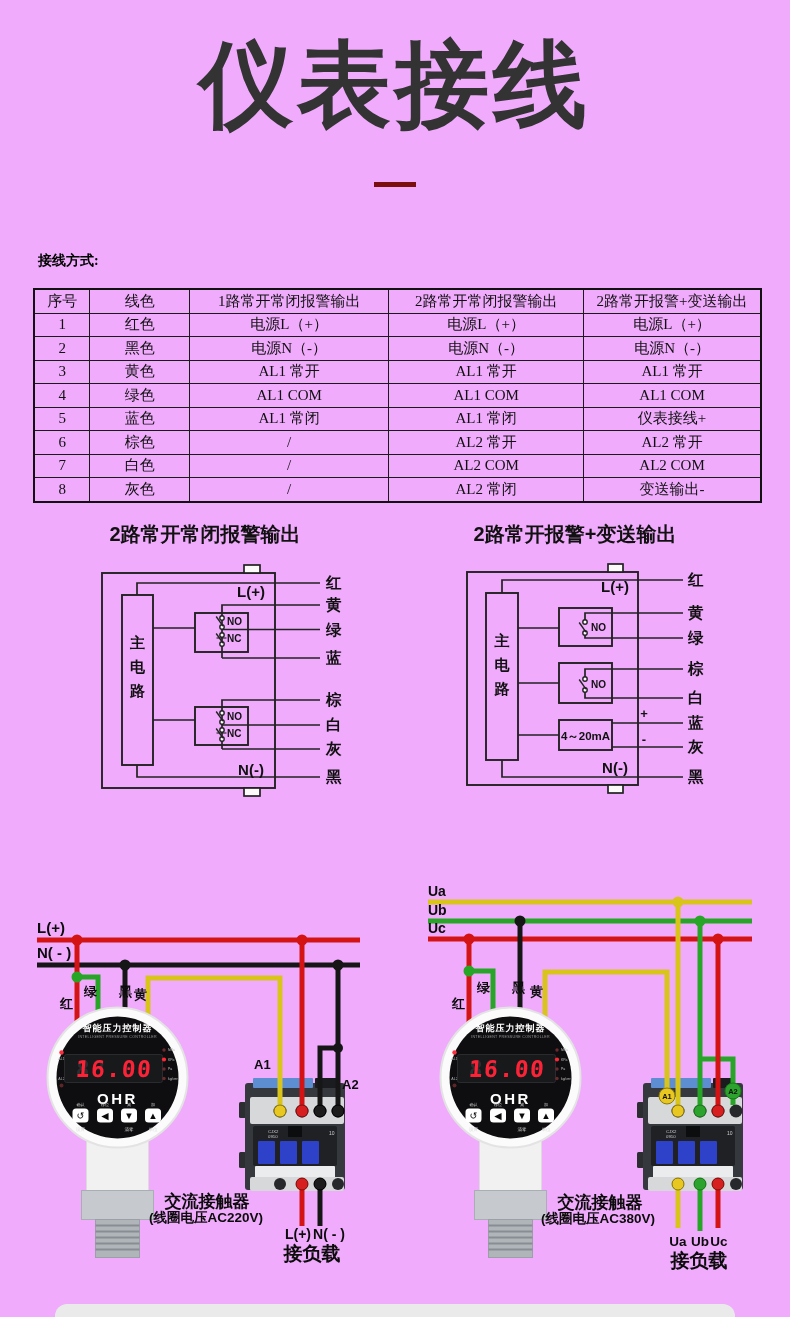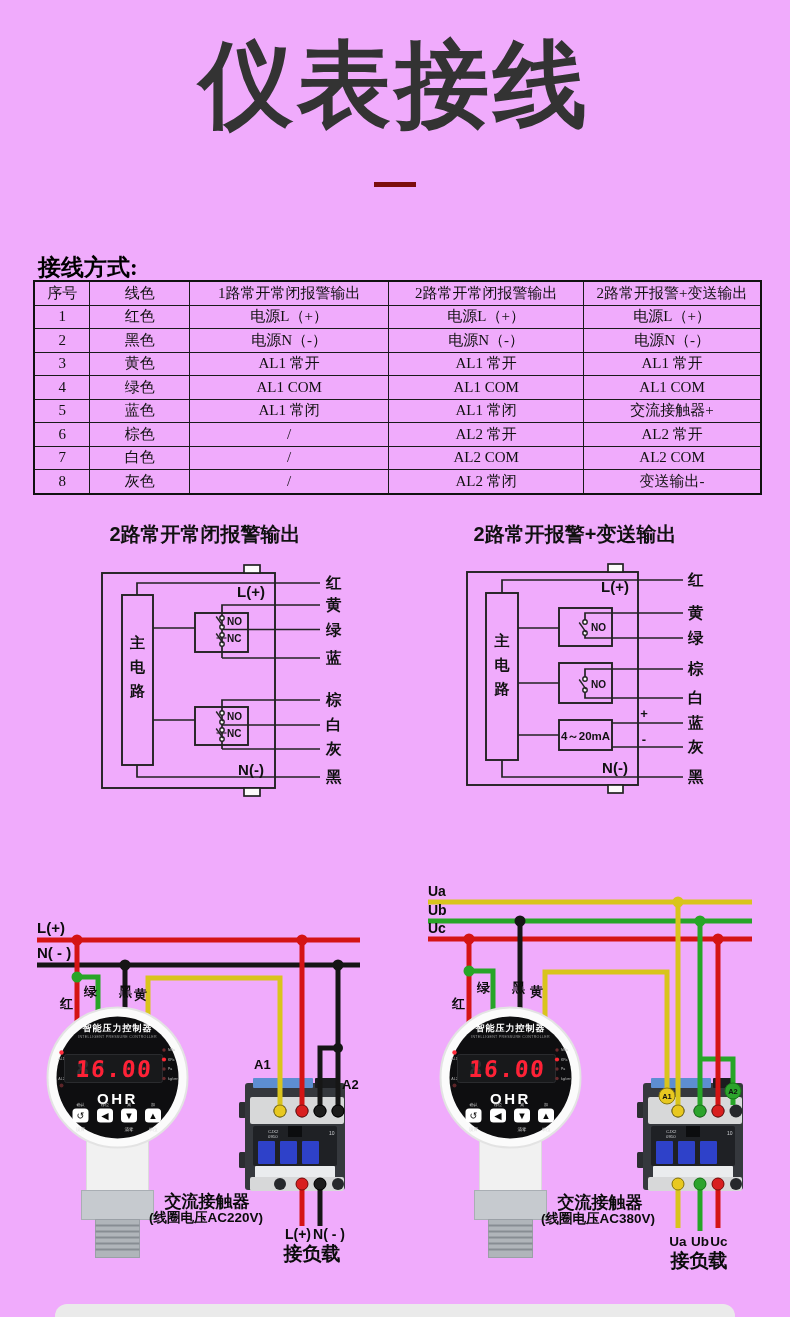--- a/index.html
+++ b/index.html
@@ -2,22 +2,22 @@
 <html><head>
 <meta charset="utf-8">
 <style>
   html,body{margin:0;padding:0;background:#fff;}
   .page{position:relative;width:790px;height:1317px;background:#f0abfc;overflow:hidden;
         font-family:"Liberation Sans",sans-serif;color:#111;}
   .title{position:absolute;top:26px;left:0;width:100%;margin:0;text-align:center;
          font-size:94px;font-weight:900;letter-spacing:4px;color:#333;line-height:1.25;}
   .underline{position:absolute;top:182px;left:374px;width:42px;height:5px;background:#7c0d0d;}
   .table-label{position:absolute;top:252px;left:38px;font-family:"Liberation Serif",serif;
-               font-weight:700;font-size:23px;color:#000;}
-  table.wiring{position:absolute;top:280px;left:33px;width:729px;border-collapse:collapse;
+               font-weight:700;font-size:14px;color:#000;}
+  table.wiring{position:absolute;top:288px;left:33px;width:729px;border-collapse:collapse;
                font-family:"Liberation Serif",serif;font-size:15px;color:#111;table-layout:fixed;
                border:2px solid #111;}
   .wiring th,.wiring td{border:1px solid #1a1a1a;text-align:center;height:22.5px;padding:0;font-weight:400;}
   .hookup-title{position:absolute;font-size:20px;font-weight:700;color:#000;letter-spacing:0.5px;}
   #ht220{left:25px;top:845px;}
   #ht380{left:418px;top:845px;}
   .mid-svg{position:absolute;left:30px;top:505px;}
   .bottom-svg{position:absolute;left:0;top:840px;}
   .next-card{position:absolute;left:55px;top:1304px;width:680px;height:13px;background:#eaeaea;
              border-radius:12px 12px 0 0;}
@@ -87,21 +87,21 @@
           <td>绿色</td>
           <td>AL1 COM</td>
           <td>AL1 COM</td>
           <td>AL1 COM</td>
         </tr>
       <tr>
           <td>5</td>
           <td>蓝色</td>
           <td>AL1 常闭</td>
           <td>AL1 常闭</td>
-          <td>交流接触器+</td>
+          <td>仪表接线+</td>
         </tr>
       <tr>
           <td>6</td>
           <td>棕色</td>
           <td>/</td>
           <td>AL2 常开</td>
           <td>AL2 常开</td>
         </tr>
       <tr>
           <td>7</td>

